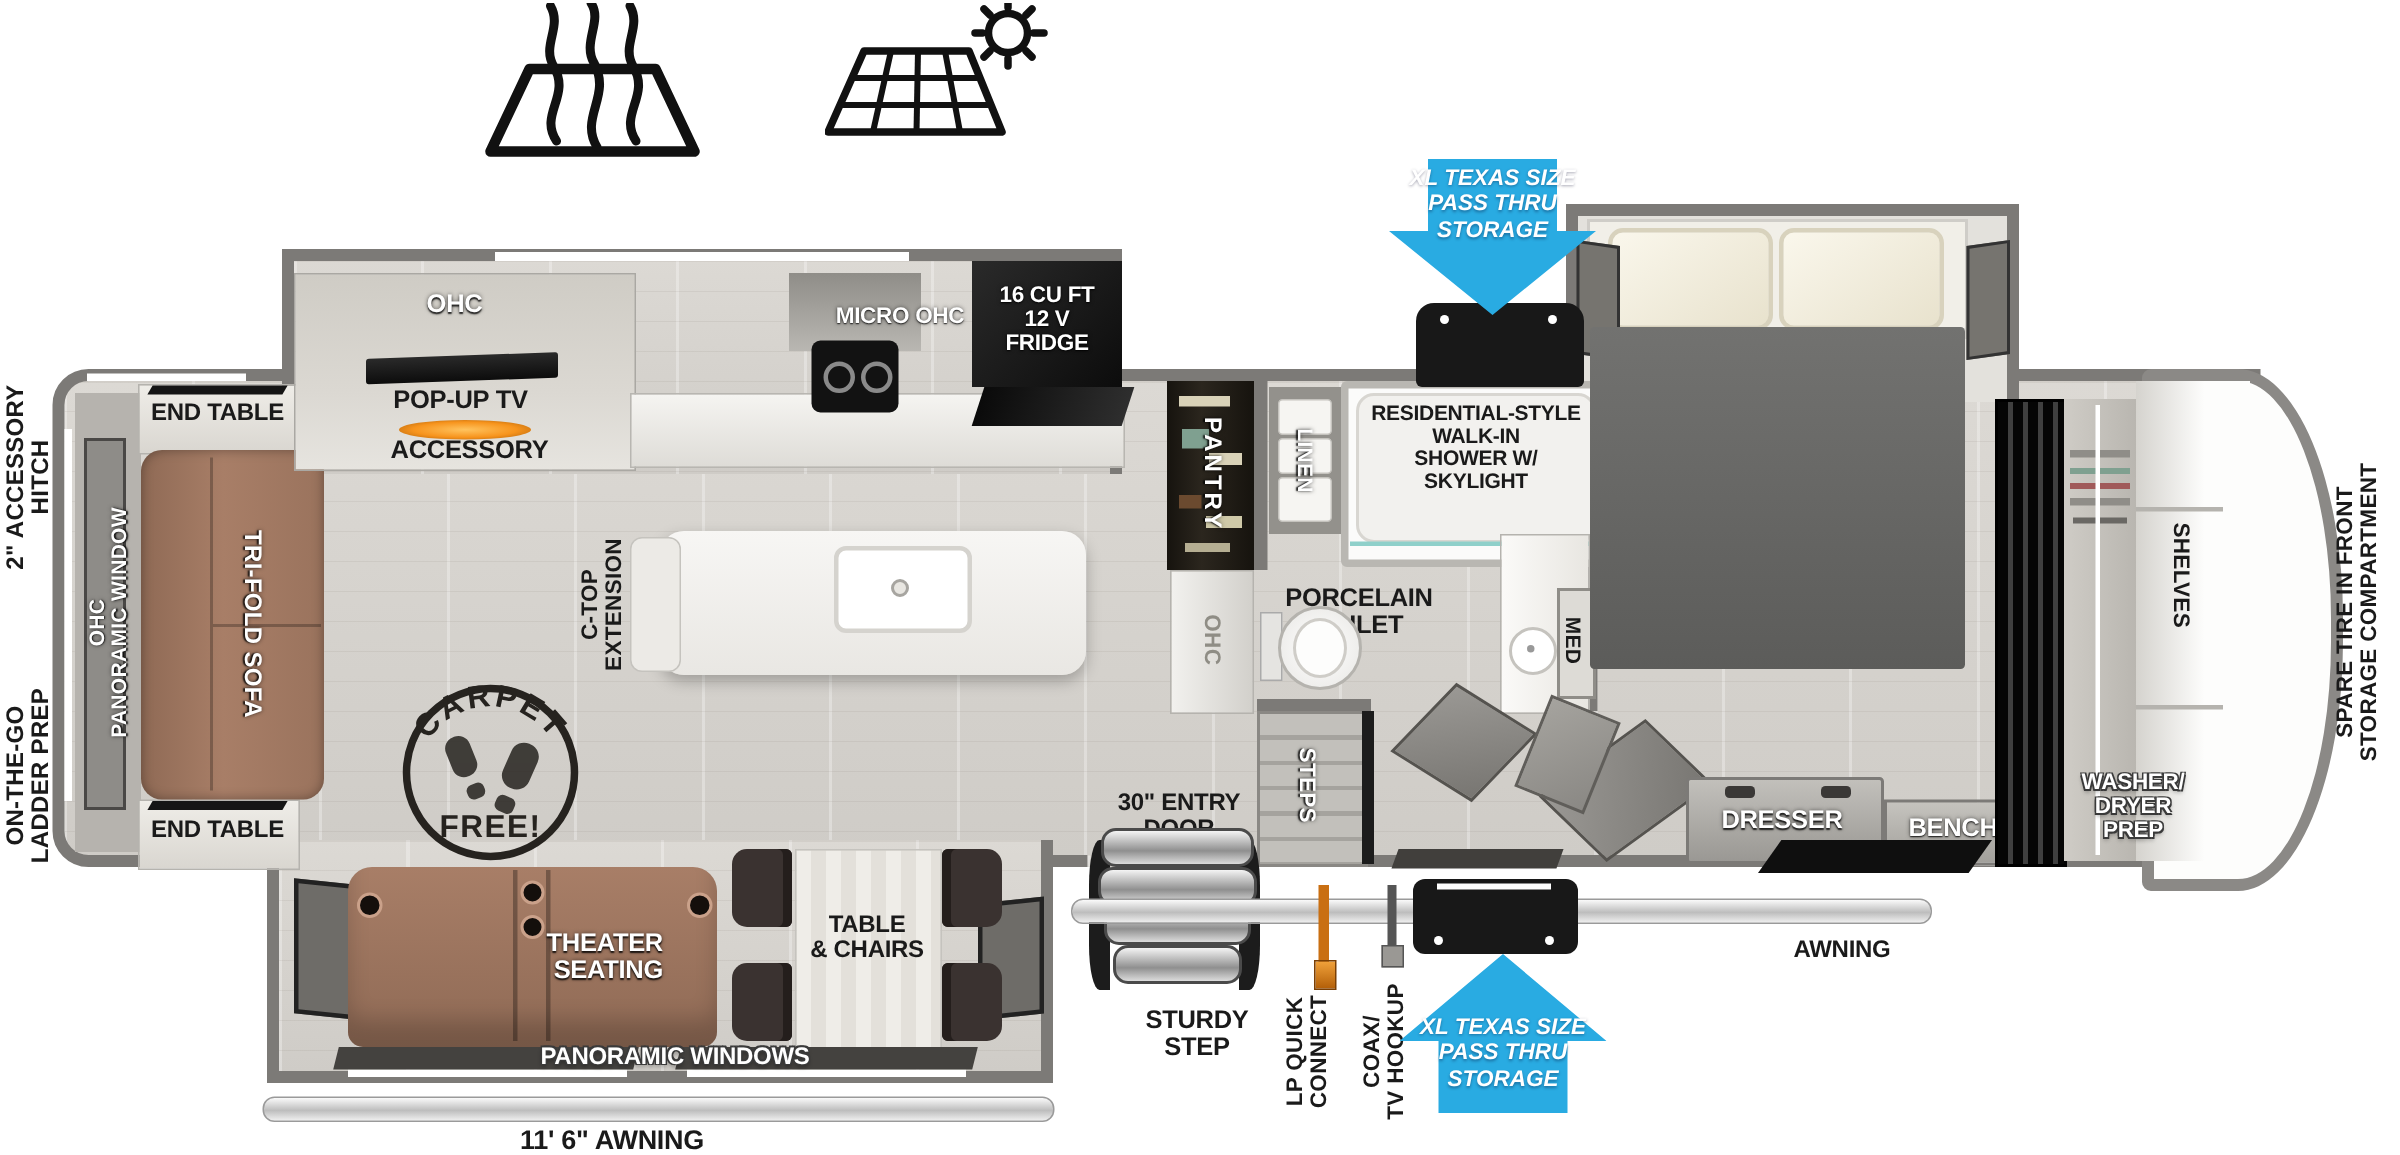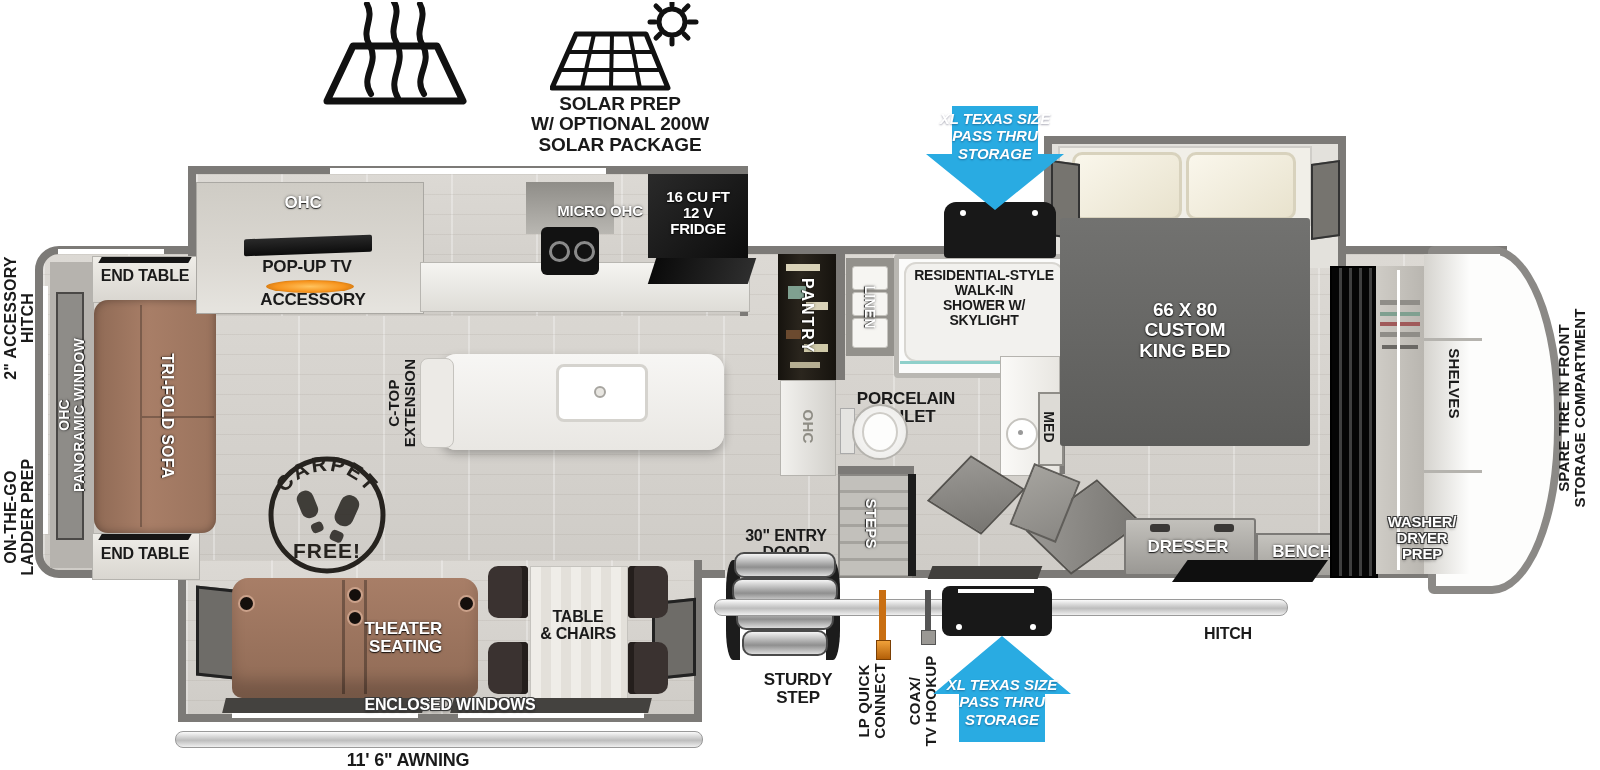--- a/index.html
+++ b/index.html
@@ -49,23 +49,20 @@
     </g>
     <path d="M26 32 L96 32 L118 86 L2 86 Z" fill="#fff" stroke="#111" stroke-width="5" stroke-linejoin="round"></path>
     <g stroke="#111" stroke-width="4">
       <line x1="44" y1="32" x2="32" y2="86"></line>
       <line x1="62" y1="32" x2="61" y2="86"></line>
       <line x1="80" y1="32" x2="90" y2="86"></line>
       <line x1="18" y1="50" x2="105" y2="50"></line>
       <line x1="11" y1="68" x2="112" y2="68"></line>
     </g>
   </svg>
-  <div class="lbl" style="left:510px;top:94px;width:220px;font-size:19px;">SOLAR PREP
-W/ OPTIONAL 200W
-SOLAR PACKAGE</div>
 
   <div class="abs wood" style="left:35px;top:246px;width:1456px;height:316px;border:8px solid #7c7a77;border-radius:24px 0 0 24px;"></div>
   <div class="abs" style="left:1428px;top:246px;width:118px;height:332px;background:#fdfdfc;border:8px solid #8b8986;border-radius:6px 70px 70px 6px / 6px 166px 166px 6px;"></div>
 
   <div class="abs wood" style="left:188px;top:166px;width:544px;height:142px;border:8px solid #7c7a77;border-bottom:none;"></div>
   <div class="abs" style="left:1044px;top:136px;width:286px;height:124px;border:8px solid #7c7a77;border-bottom:none;background:#e3e1dc;"></div>
   <div class="abs wood" style="left:178px;top:560px;width:508px;height:154px;border:8px solid #7c7a77;border-top:none;"></div>
 
   <div class="abs" style="left:330px;top:168px;width:276px;height:6px;background:#fff;"></div>
   <div class="abs" style="left:43px;top:286px;width:5px;height:248px;background:#fff;"></div>
@@ -187,23 +184,20 @@
 
   <div class="abs" style="left:944px;top:464px;width:60px;height:58px;background:linear-gradient(135deg,#9a9894,#787672);border:2px solid #55534f;transform:rotate(32deg) skewX(-12deg);"></div>
   <div class="abs" style="left:1040px;top:496px;width:84px;height:58px;background:linear-gradient(135deg,#9a9894,#787672);border:2px solid #55534f;transform:rotate(-36deg) skewX(10deg);"></div>
 
   <div class="abs" style="left:1058px;top:146px;width:250px;height:76px;background:#f1efe8;border:2px solid #cfcdc8;"></div>
   <div class="abs" style="left:1072px;top:152px;width:104px;height:62px;background:linear-gradient(145deg,#faf7ec,#e8e2cd);border:3px solid #d8d2bd;border-radius:10px;"></div>
   <div class="abs" style="left:1186px;top:152px;width:104px;height:62px;background:linear-gradient(145deg,#faf7ec,#e8e2cd);border:3px solid #d8d2bd;border-radius:10px;"></div>
   <div class="abs" style="left:1051px;top:162px;width:25px;height:72px;background:#76746f;border:2px solid #333;transform:skewY(8deg);"></div>
   <div class="abs" style="left:1311px;top:162px;width:25px;height:72px;background:#76746f;border:2px solid #333;transform:skewY(-8deg);"></div>
   <div class="abs" style="left:1060px;top:218px;width:250px;height:228px;background:linear-gradient(180deg,#727270,#5c5c5a);border-radius:3px;"></div>
-  <div class="lbl w" style="left:1060px;top:300px;width:250px;font-size:19px;">66 X  80
-CUSTOM
-KING BED</div>
   <div class="abs" style="left:1020px;top:470px;width:46px;height:62px;background:linear-gradient(135deg,#a5a39e,#8a8884);border:2px solid #605e5a;transform:rotate(22deg);"></div>
 
   <div class="abs" style="left:1124px;top:518px;width:128px;height:54px;background:linear-gradient(180deg,#c2c0bb,#9a9894);border:2px solid #7c7a77;border-radius:3px;"></div>
   <div class="abs" style="left:1150px;top:524px;width:20px;height:8px;background:#3a3836;border-radius:3px;"></div>
   <div class="abs" style="left:1214px;top:524px;width:20px;height:8px;background:#3a3836;border-radius:3px;"></div>
   <div class="lbl w" style="left:1124px;top:538px;width:128px;font-size:17px;">DRESSER</div>
 
   <div class="abs" style="left:1256px;top:533px;width:92px;height:40px;background:linear-gradient(180deg,#c5c3be,#a2a09b);border:2px solid #7c7a77;"></div>
   <div class="lbl w" style="left:1256px;top:543px;width:92px;font-size:17px;">BENCH</div>
   <div class="abs" style="left:1172px;top:560px;width:156px;height:22px;background:#0f0f0f;clip-path:polygon(10% 0,100% 0,90% 100%,0 100%);"></div>
@@ -241,42 +235,42 @@
   <div class="abs" style="left:488px;top:566px;width:40px;height:52px;background:#3a3230;border-radius:10px 4px 4px 10px;box-shadow:inset -6px 0 0 #241e1c;"></div>
   <div class="abs" style="left:488px;top:642px;width:40px;height:52px;background:#3a3230;border-radius:10px 4px 4px 10px;box-shadow:inset -6px 0 0 #241e1c;"></div>
   <div class="abs" style="left:628px;top:566px;width:40px;height:52px;background:#3a3230;border-radius:4px 10px 10px 4px;box-shadow:inset 6px 0 0 #241e1c;"></div>
   <div class="abs" style="left:628px;top:642px;width:40px;height:52px;background:#3a3230;border-radius:4px 10px 10px 4px;box-shadow:inset 6px 0 0 #241e1c;"></div>
   <div class="abs" style="left:530px;top:566px;width:96px;height:132px;background:repeating-linear-gradient(90deg,#efede8 0 10px,#e3e0da 10px 20px);border:1px solid #c5c3be;"></div>
   <div class="lbl" style="left:520px;top:608px;width:116px;font-size:16px;">TABLE
 &amp; CHAIRS</div>
 
   <div class="abs" style="left:224px;top:698px;width:200px;height:15px;background:#44423f;transform:skewX(-14deg);"></div>
   <div class="abs" style="left:452px;top:698px;width:198px;height:15px;background:#44423f;transform:skewX(-14deg);"></div>
-  <div class="lbl ow" style="left:330px;top:696px;width:240px;font-size:16px;">ENCLOSED WINDOWS</div>
+  <div class="lbl ow" style="left:330px;top:696px;width:240px;font-size:16px;">PANORAMIC WINDOWS</div>
 
   <div class="abs wood" style="left:725px;top:570px;width:112px;height:8px;"></div>
   <div class="lbl" style="left:716px;top:527px;width:140px;font-size:16px;">30" ENTRY
 DOOR</div>
   <div class="abs" style="left:740px;top:563px;width:92px;height:3px;background:#2aa7df;"></div>
   <div class="abs" style="left:740px;top:556px;width:3px;height:16px;background:#2aa7df;"></div>
   <div class="abs" style="left:829px;top:556px;width:3px;height:16px;background:#2aa7df;"></div>
 
   <div class="abs" style="left:726px;top:552px;width:114px;height:116px;">
     <div class="abs" style="left:0px;top:8px;width:14px;height:100px;background:#1c1c1c;border-radius:50% 0 0 50% / 30% 0 0 30%;"></div>
     <div class="abs" style="left:100px;top:8px;width:14px;height:100px;background:#1c1c1c;border-radius:0 50% 50% 0 / 0 30% 30% 0;"></div>
     <div class="abs" style="left:8px;top:0px;width:98px;height:22px;background:linear-gradient(180deg,#f4f4f4,#8f8f8f 60%,#dcdcdc);border:2px solid #4a4a4a;border-radius:10px;"></div>
     <div class="abs" style="left:6px;top:26px;width:102px;height:22px;background:linear-gradient(180deg,#f4f4f4,#8f8f8f 60%,#dcdcdc);border:2px solid #4a4a4a;border-radius:10px;"></div>
     <div class="abs" style="left:10px;top:52px;width:94px;height:22px;background:linear-gradient(180deg,#f4f4f4,#8f8f8f 60%,#dcdcdc);border:2px solid #4a4a4a;border-radius:10px;"></div>
     <div class="abs" style="left:16px;top:78px;width:82px;height:22px;background:linear-gradient(180deg,#f4f4f4,#8f8f8f 60%,#dcdcdc);border:2px solid #4a4a4a;border-radius:10px;"></div>
   </div>
   <div class="lbl" style="left:748px;top:671px;width:100px;font-size:17px;">STURDY
 STEP</div>
 
   <div class="abs tube" style="left:714px;top:599px;width:572px;height:15px;"></div>
-  <div class="lbl" style="left:1168px;top:625px;width:120px;font-size:16px;">HITCH</div>
+  <div class="lbl" style="left:1168px;top:625px;width:120px;font-size:16px;">AWNING</div>
 
   <div class="abs" style="left:879px;top:590px;width:7px;height:58px;background:#c96f12;"></div>
   <div class="abs" style="left:876px;top:640px;width:13px;height:18px;background:linear-gradient(180deg,#f0a13a,#b35f08);border:1px solid #7a3f04;"></div>
   <div class="vlabel rm90" style="left:822px;top:684px;width:100px;height:34px;font-size:15px;">LP QUICK
 CONNECT</div>
 
   <div class="abs" style="left:925px;top:590px;width:6px;height:44px;background:#555;"></div>
   <div class="abs" style="left:921px;top:630px;width:13px;height:13px;background:#9a9894;border:1px solid #555;"></div>
   <div class="vlabel rm90" style="left:868px;top:684px;width:110px;height:34px;font-size:15px;">COAX/
 TV HOOKUP</div>

